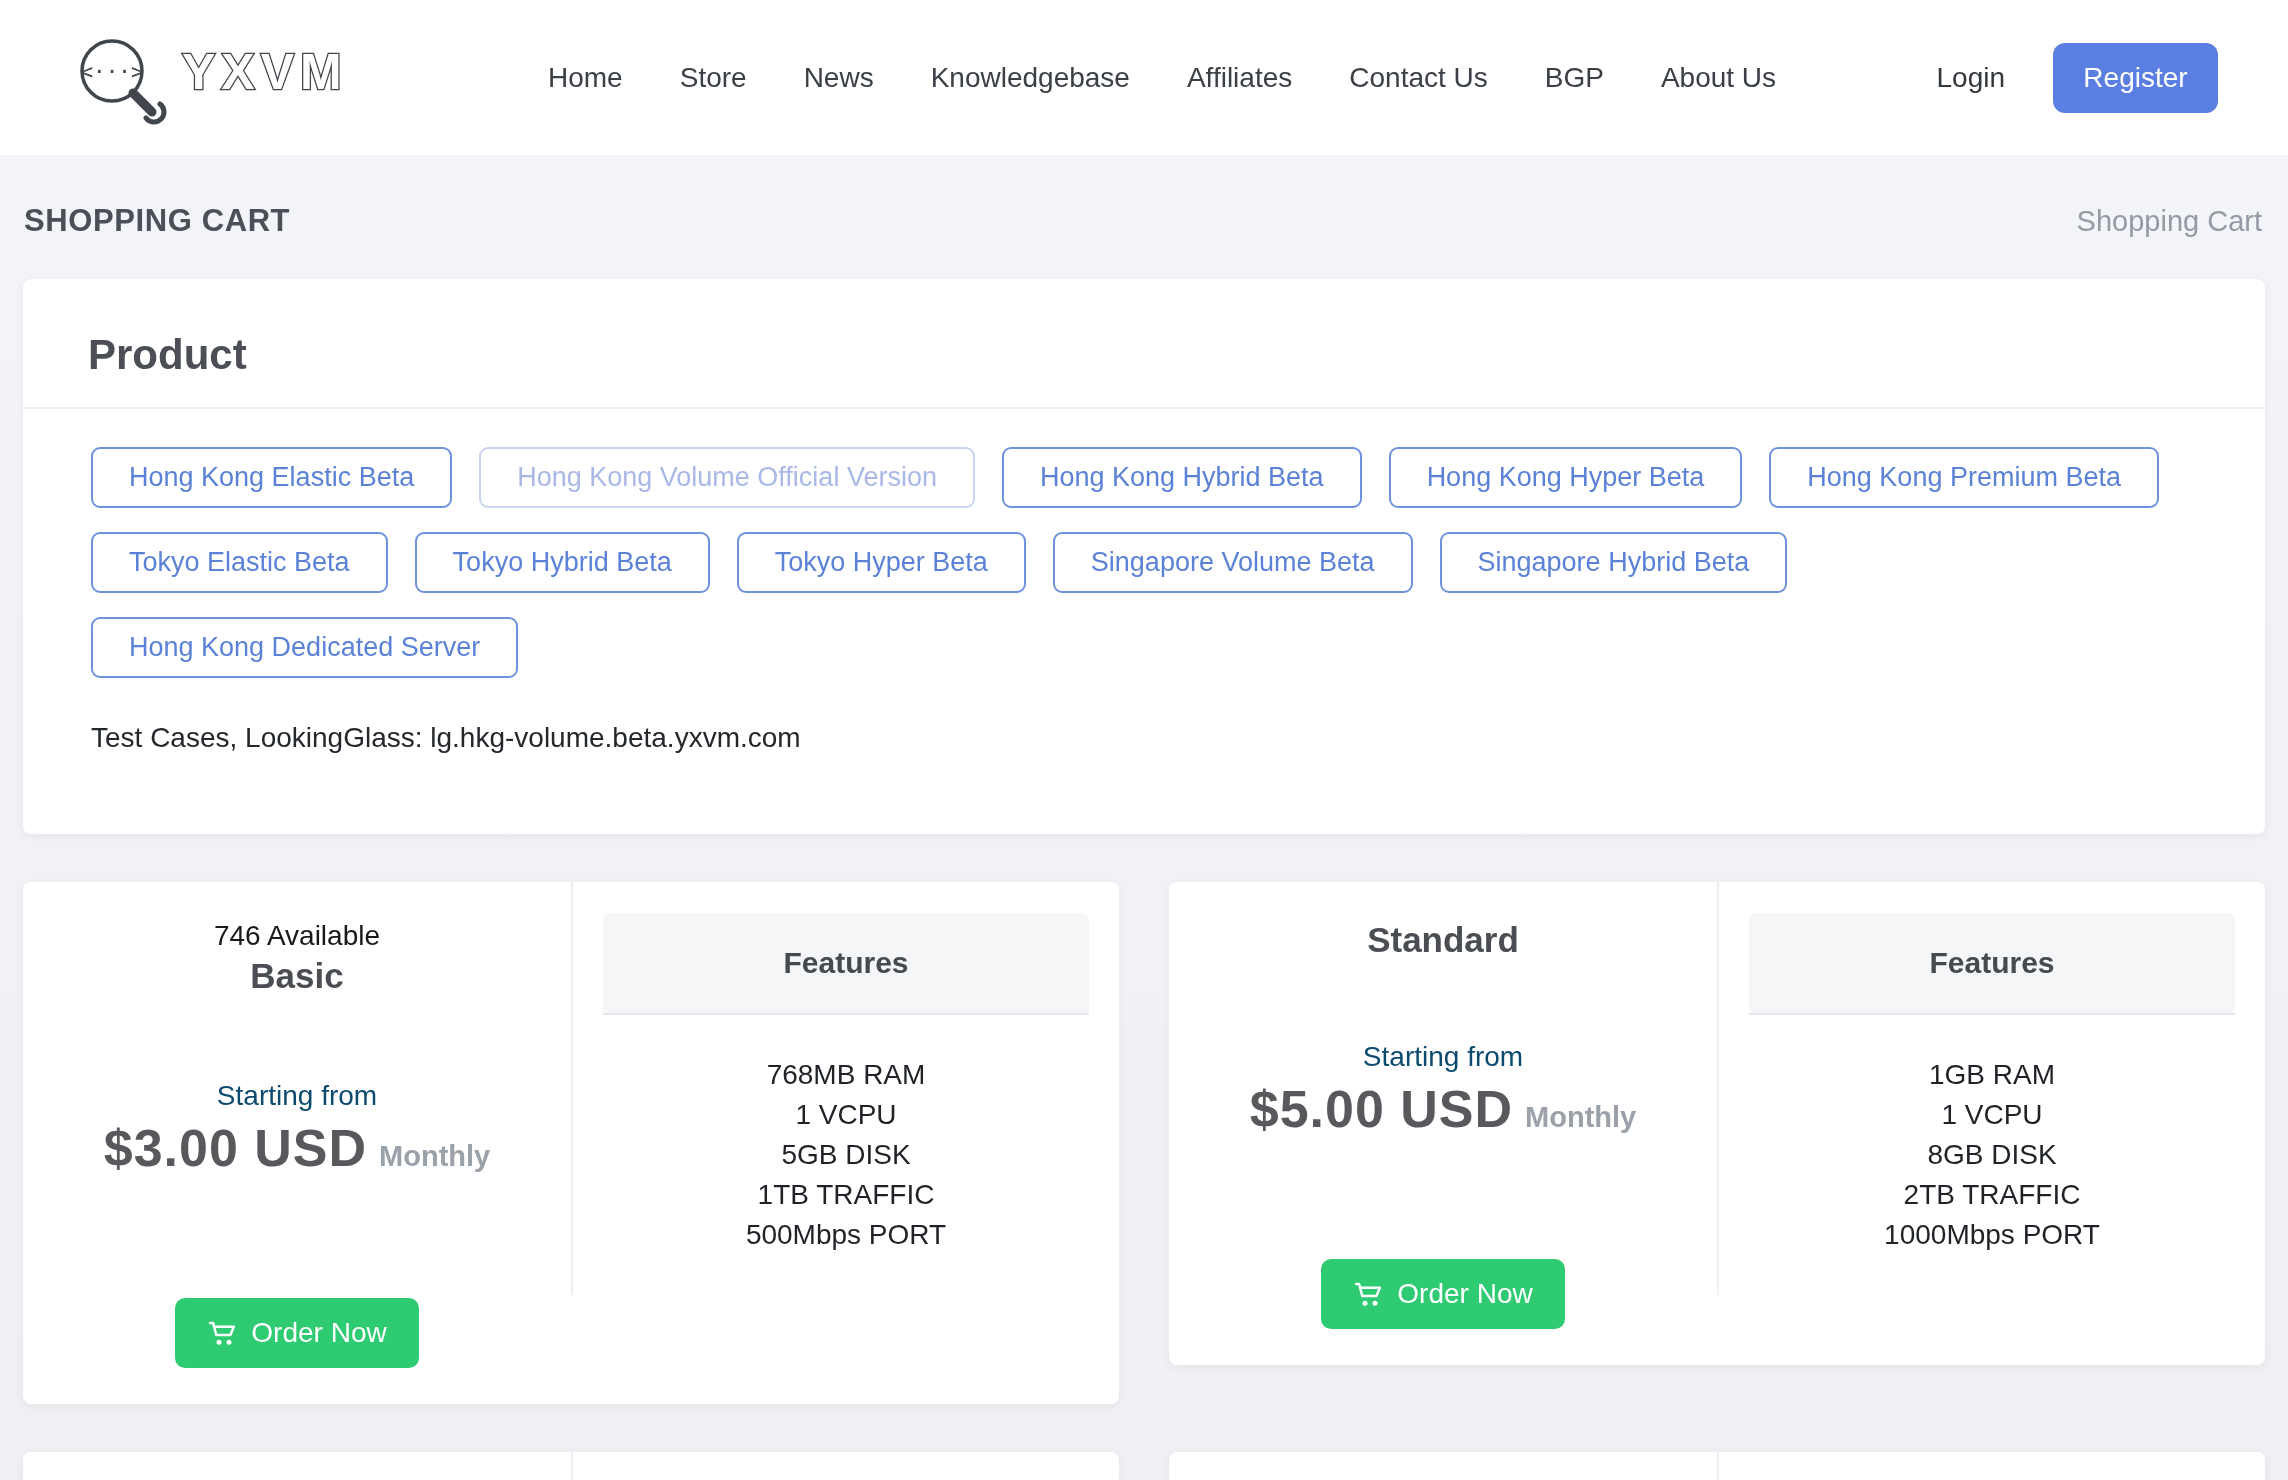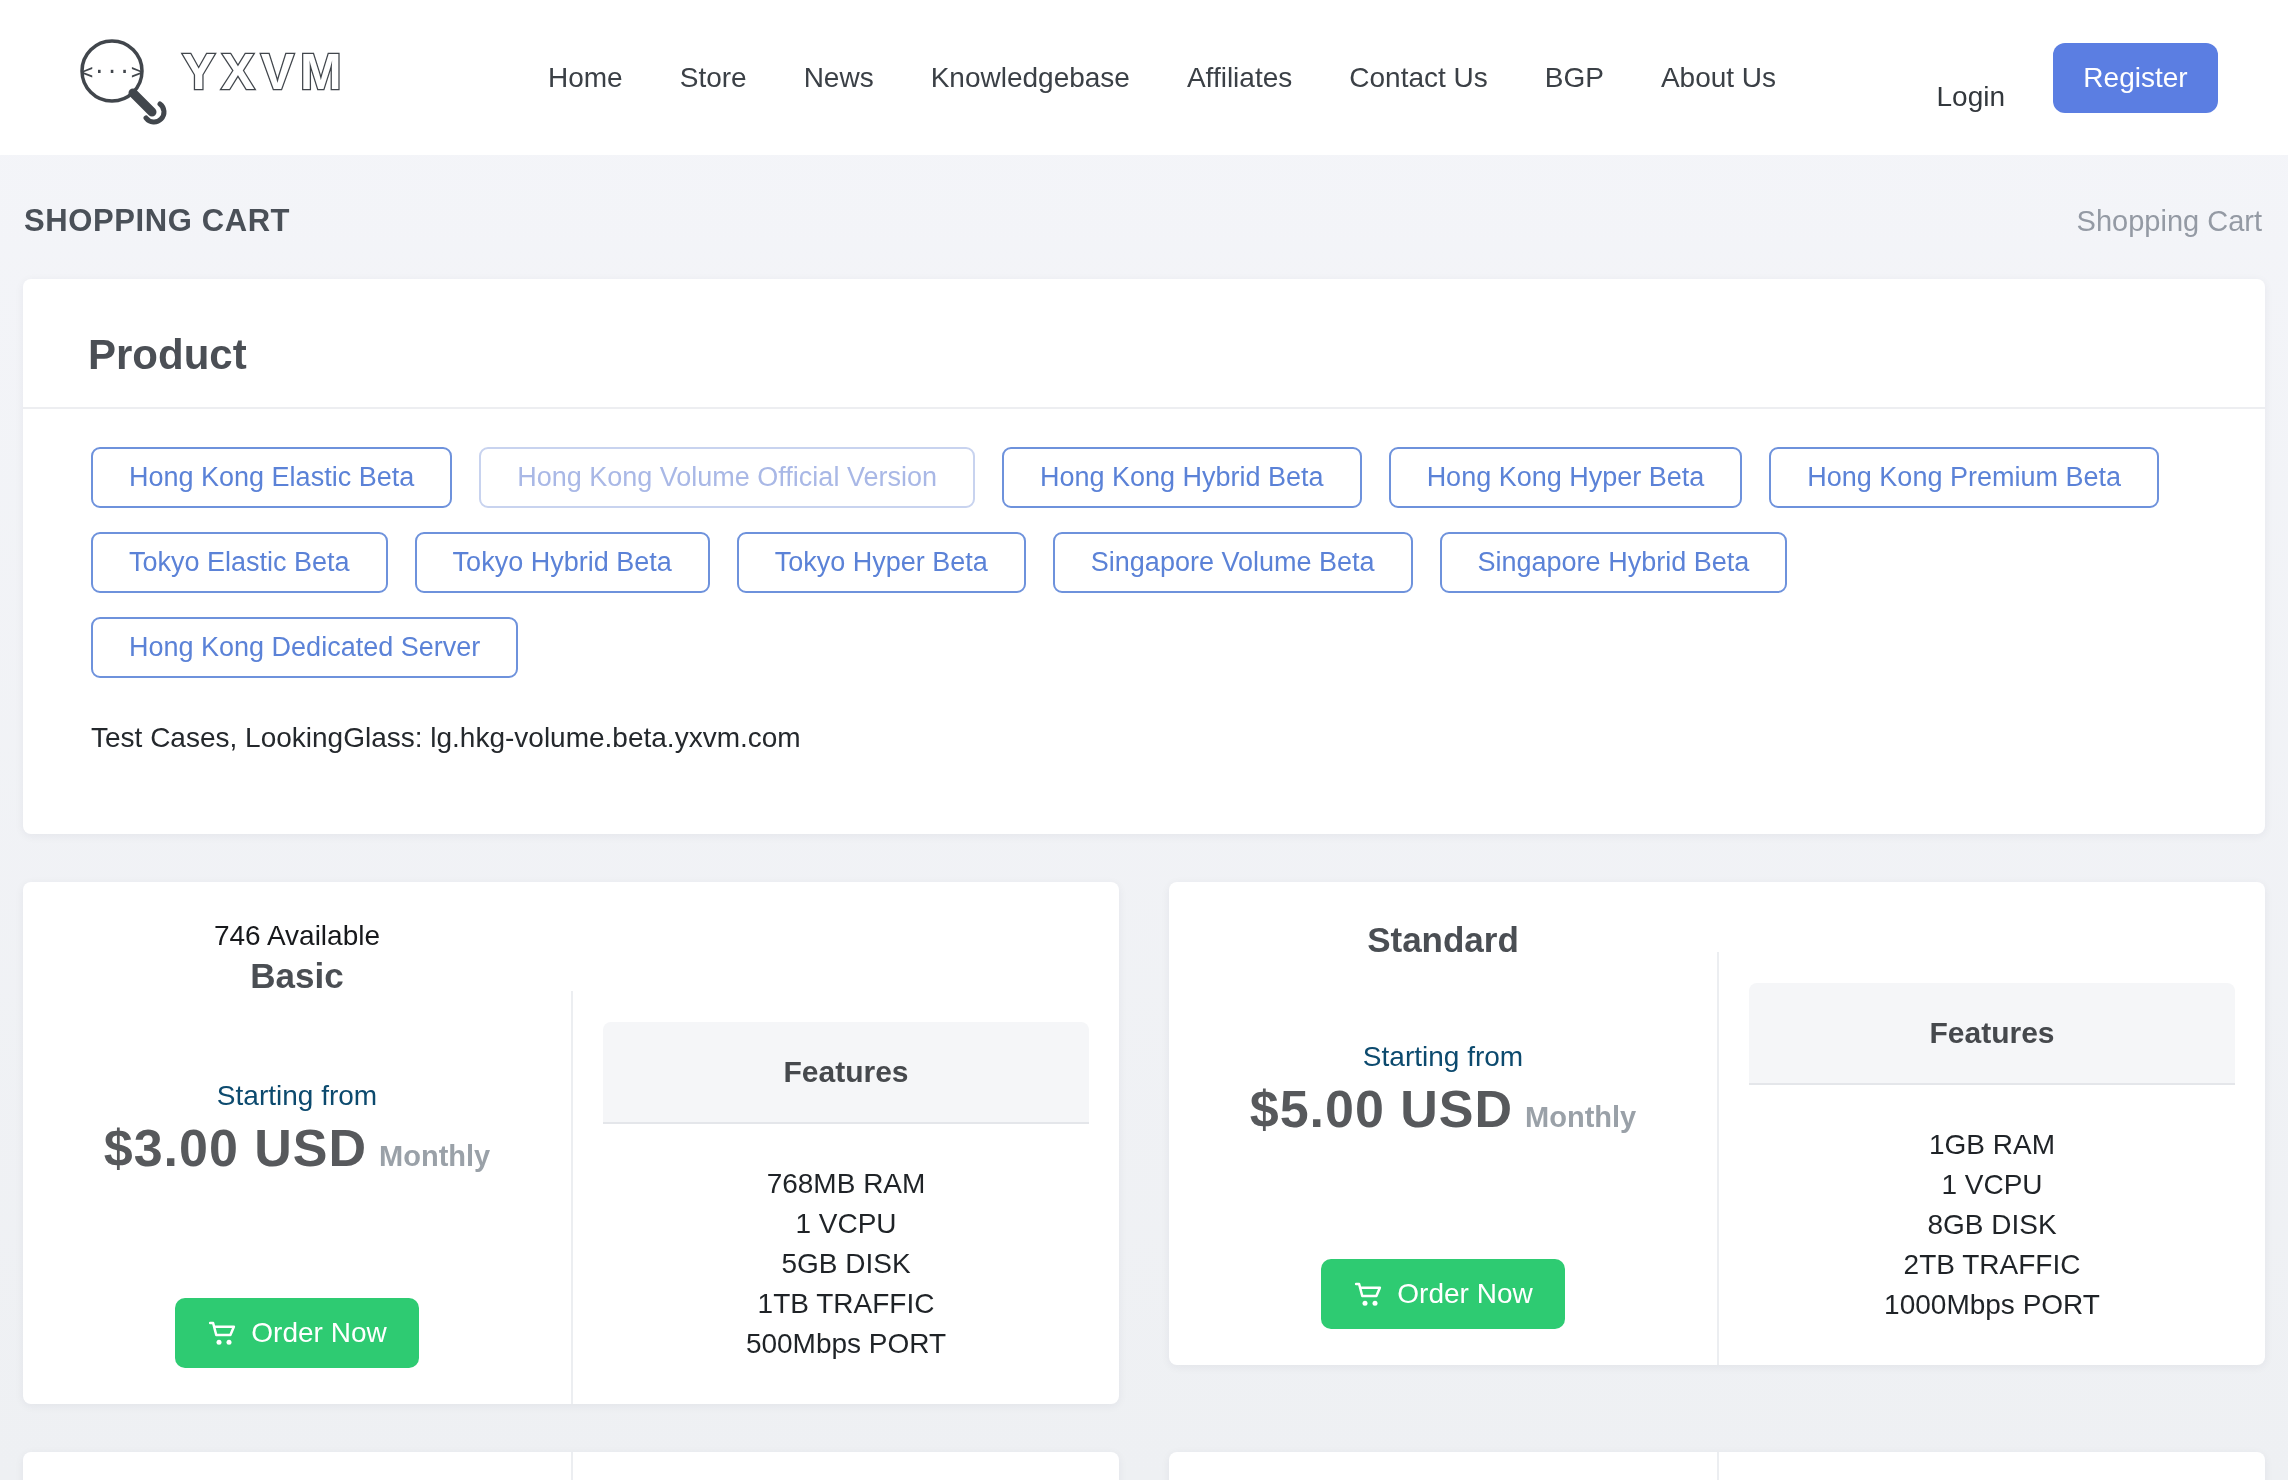--- a/index.html
+++ b/index.html
@@ -13,21 +13,21 @@
 
   
   .navbar {
     height: 155px; background: #ffffff;
     display: flex; align-items: center;
     padding: 0 70px;
   }
   .logo { display: flex; align-items: center; cursor: pointer; }
   .nav-menu { display: flex; gap: 57px; margin-left: 178px; }
   .nav-link { font-size: 28px; color: #3b4046; cursor: pointer; white-space: nowrap; }
-  .auth { margin-left: auto; display: flex; align-items: flex-end; gap: 48px; }
+  .auth { margin-left: auto; display: flex; align-items: center; gap: 48px; }
   .login-link { font-size: 28px; color: #33383d; cursor: pointer; }
   .register-btn {
     width: 165px; height: 70px; border: none; border-radius: 12px;
     background: #5b7ee2; color: #fff; font-size: 28px;
     font-family: "Liberation Sans", sans-serif; cursor: pointer;
   }
 
   
   .page-head {
     display: flex; justify-content: space-between; align-items: center;
@@ -53,21 +53,21 @@
     padding: 0 36px; background: #fff;
     border: 2px solid #6e92dc; border-radius: 9px;
     color: #5b82d7; font-size: 27px; white-space: nowrap; cursor: pointer;
     font-family: "Liberation Sans", sans-serif;
   }
   .pill.muted { border-color: #c8d3ef; color: #a9b8e6; }
   .product-note { font-size: 28px; color: #24282c; padding: 44px 68px 0; }
 
   
   .plans-row { display: flex; gap: 50px; margin: 48px 23px 0; align-items: flex-start; }
-  .plan-card { flex: 1; display: flex; align-items: flex-end; overflow: hidden; }
+  .plan-card { flex: 1; display: flex; align-items: flex-start; overflow: hidden; }
   .plan-left {
     width: 50%; display: flex; flex-direction: column; align-items: center;
     text-align: center; padding: 38px 20px 36px;
   }
   .plan-right { width: 50%; border-left: 2px solid #eceef1; padding: 31px 30px 40px; min-height: 180px; }
   .plan-availability { font-size: 28px; color: #17191c; }
   .plan-name { font-size: 35px; font-weight: bold; color: #4a4e53; margin-top: 4px; }
   .starting { font-size: 28px; color: #0c4a6e; margin-top: 84px; }
   .price-line { margin-top: 6px; display: flex; align-items: baseline; }
   .price { font-size: 52px; font-weight: bold; color: #57595c; letter-spacing: 1px; }

